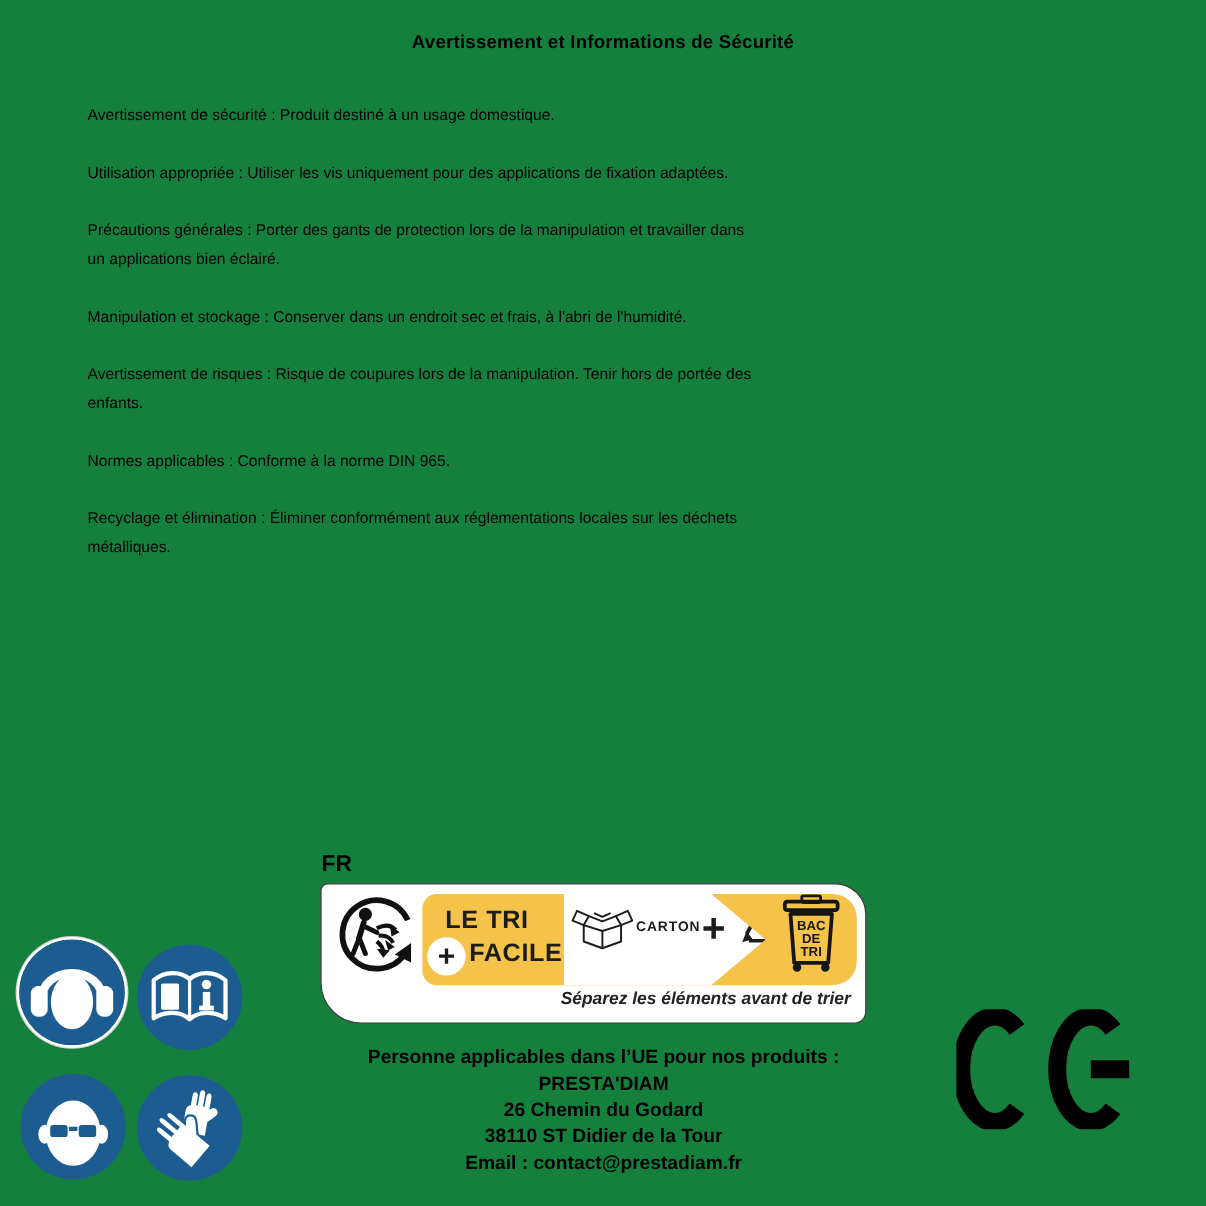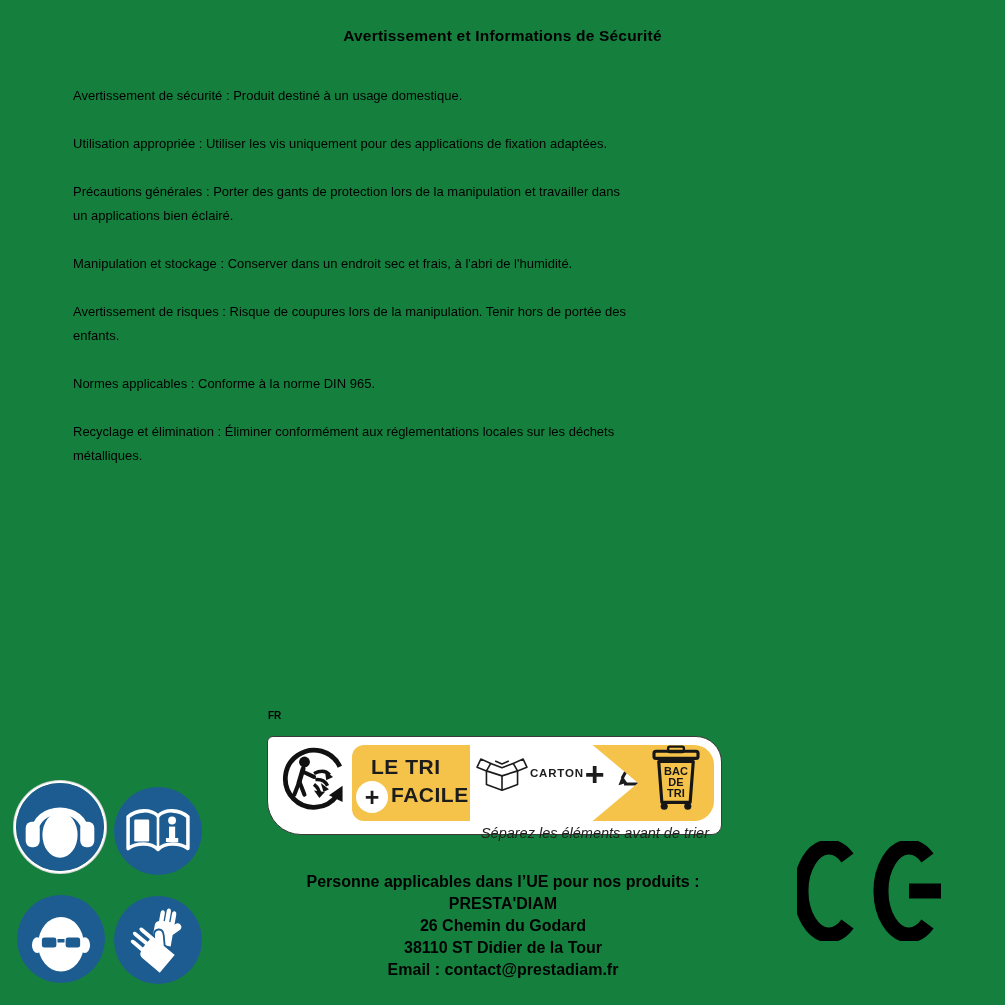--- a/index.html
+++ b/index.html
@@ -9,41 +9,41 @@
              font-size:15.5px;font-weight:bold;letter-spacing:.2px;}
   .body-text{position:absolute;left:73px;top:84px;width:880px;}
   .body-text p{margin:0 0 24px 0;font-size:13px;line-height:24px;white-space:pre-line;}
 
   
   .picto{position:absolute;width:88px;height:88px;}
   .picto svg{display:block;width:100%;height:100%;}
   .picto.ring{border-radius:50%;box-shadow:0 0 0 2px #fff,0 0 0 3px #d6d6d6;}
 
   
-  .fr-label{position:absolute;left:268px;top:710px;font-size:10px;font-weight:bold;}
-  .tri-badge{position:absolute;left:267px;top:736px;width:455px;height:99px;background:#fff;
+  .fr-label{position:absolute;left:268px;top:710px;font-size:19px;font-weight:bold;}
+  .tri-badge{position:absolute;left:267px;top:736px;width:455px;height:117px;background:#fff;
              border:1.5px solid #3a3a3a;border-radius:6px 26px 10px 34px;box-sizing:border-box;}
   .triman{position:absolute;left:12px;top:8px;width:68px;height:68px;}
   .tri-yellow{position:absolute;left:84px;top:8px;width:362px;height:76px;
               background:var(--tri-yellow);border-radius:12px 20px 20px 12px;}
   .letri{position:absolute;left:0;top:0;width:118px;height:76px;}
   .letri-l1{position:absolute;left:19px;top:10px;font-size:21px;font-weight:800;letter-spacing:.5px;color:#1c1c1c;}
   .plus-circle{position:absolute;left:4px;top:36px;width:32px;height:32px;border-radius:50%;background:#fff;
                display:flex;align-items:center;justify-content:center;font-size:25px;font-weight:800;color:#1c1c1c;line-height:1;}
   .letri-l2{position:absolute;left:39px;top:38px;font-size:21px;font-weight:700;letter-spacing:.5px;color:#1c1c1c;}
   .chevron{position:absolute;left:118px;top:0;width:168px;height:76px;background:#fff;
            clip-path:polygon(0 0,73% 0,100% 50%,73% 100%,0 100%);
            display:flex;align-items:flex-start;padding-left:4px;box-sizing:border-box;}
   .mat{display:flex;flex-direction:row;align-items:center;margin-top:4px;}
   .mat .mat-icon{width:56px;height:50px;}
   .mat .mat-label{font-size:11.5px;font-weight:700;letter-spacing:.8px;color:#1c1c1c;margin-top:-2px;}
   .mat-plus{font-size:34px;font-weight:700;color:#1c1c1c;margin:12px 1px 0 1px;line-height:1;}
   .bin-zone{position:absolute;left:286px;top:0;width:76px;height:76px;display:flex;justify-content:center;}
   .bin-zone svg{width:54px;height:66px;}
-  .separez{position:absolute;right:12px;top:88px;font-size:14.5px;font-style:italic;font-weight:400;color:#222;}
+  .separez{position:absolute;right:12px;top:88px;font-size:14.5px;font-style:italic;font-weight:700;color:#222;}
 
   
   .resp{position:absolute;left:253px;top:871px;width:500px;text-align:center;
         font-size:16px;font-weight:bold;line-height:22px;}
 
   
   .ce{position:absolute;left:797px;top:841px;width:150px;height:100px;}
   .ce svg{display:block;width:100%;height:100%;}
 </style>
 </head>

